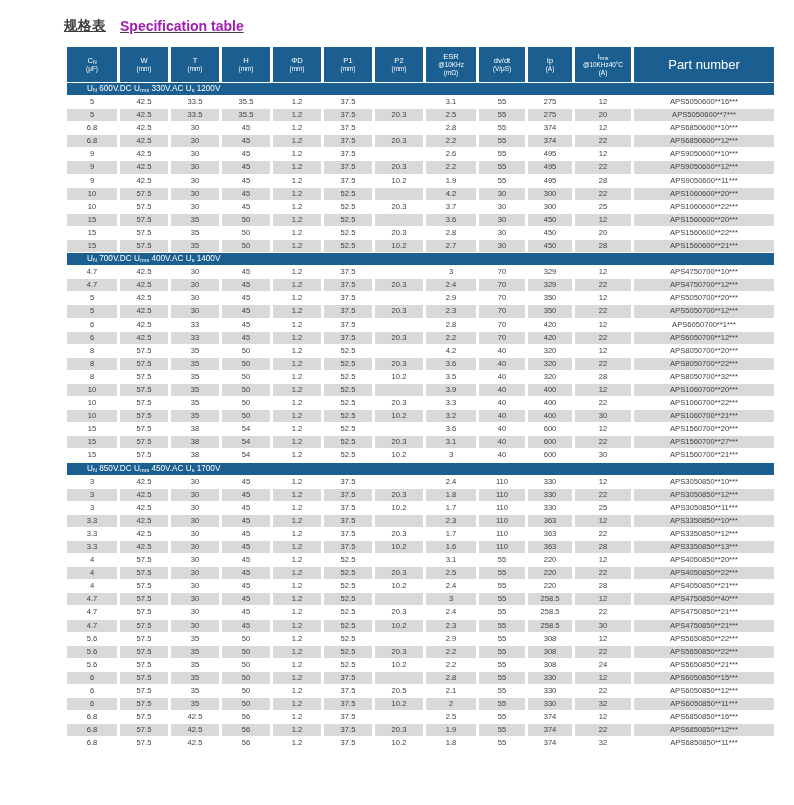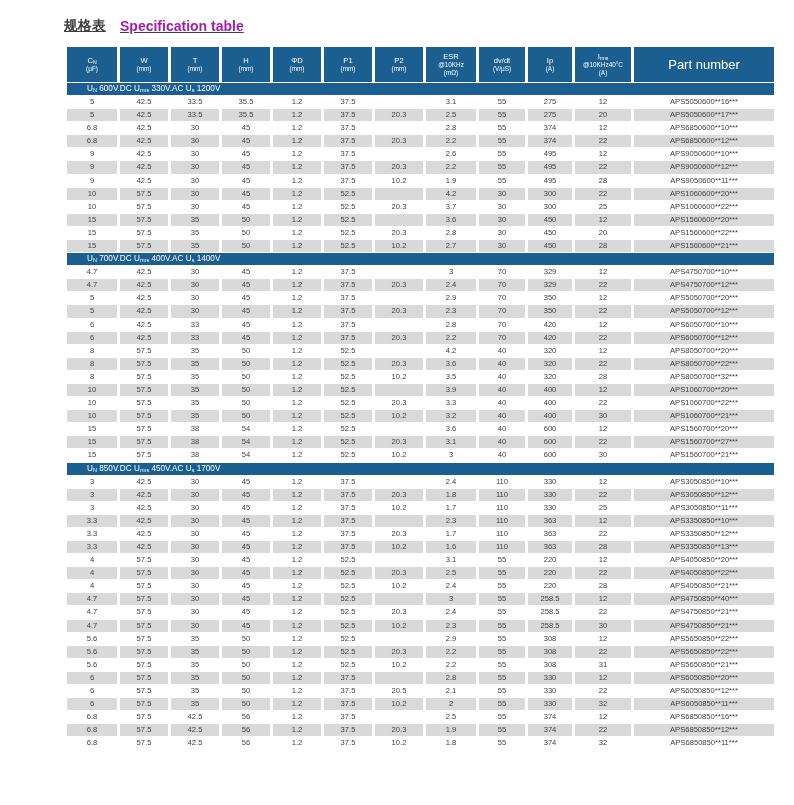--- a/index.html
+++ b/index.html
@@ -142,21 +142,21 @@
           <td class="cell">42.5</td>
           <td class="cell">33.5</td>
           <td class="cell">35.5</td>
           <td class="cell">1.2</td>
           <td class="cell">37.5</td>
           <td class="cell">20.3</td>
           <td class="cell">2.5</td>
           <td class="cell">55</td>
           <td class="cell">275</td>
           <td class="cell">20</td>
-          <td class="cell">APS5050600**17***</td>
+          <td class="cell">APS5050600**7***</td>
         </tr>
         <tr class="even">
           <td class="cell">6.8</td>
           <td class="cell">42.5</td>
           <td class="cell">30</td>
           <td class="cell">45</td>
           <td class="cell">1.2</td>
           <td class="cell">37.5</td>
           <td class="cell"></td>
           <td class="cell">2.8</td>
@@ -355,21 +355,21 @@
           <td class="cell">42.5</td>
           <td class="cell">33</td>
           <td class="cell">45</td>
           <td class="cell">1.2</td>
           <td class="cell">37.5</td>
           <td class="cell"></td>
           <td class="cell">2.8</td>
           <td class="cell">70</td>
           <td class="cell">420</td>
           <td class="cell">12</td>
-          <td class="cell">APS6050700**10***</td>
+          <td class="cell">APS6050700**1***</td>
         </tr>
         <tr class="odd">
           <td class="cell">6</td>
           <td class="cell">42.5</td>
           <td class="cell">33</td>
           <td class="cell">45</td>
           <td class="cell">1.2</td>
           <td class="cell">37.5</td>
           <td class="cell">20.3</td>
           <td class="cell">2.2</td>
@@ -707,36 +707,36 @@
           <td class="cell">5.6</td>
           <td class="cell">57.5</td>
           <td class="cell">35</td>
           <td class="cell">50</td>
           <td class="cell">1.2</td>
           <td class="cell">52.5</td>
           <td class="cell">10.2</td>
           <td class="cell">2.2</td>
           <td class="cell">55</td>
           <td class="cell">308</td>
-          <td class="cell">31</td>
+          <td class="cell">24</td>
           <td class="cell">APS5650850**21***</td>
         </tr>
         <tr class="odd">
           <td class="cell">6</td>
           <td class="cell">57.5</td>
           <td class="cell">35</td>
           <td class="cell">50</td>
           <td class="cell">1.2</td>
           <td class="cell">37.5</td>
           <td class="cell"></td>
           <td class="cell">2.8</td>
           <td class="cell">55</td>
           <td class="cell">330</td>
           <td class="cell">12</td>
-          <td class="cell">APS6050850**20***</td>
+          <td class="cell">APS6050850**15***</td>
         </tr>
         <tr class="even">
           <td class="cell">6</td>
           <td class="cell">57.5</td>
           <td class="cell">35</td>
           <td class="cell">50</td>
           <td class="cell">1.2</td>
           <td class="cell">37.5</td>
           <td class="cell">20.5</td>
           <td class="cell">2.1</td>

